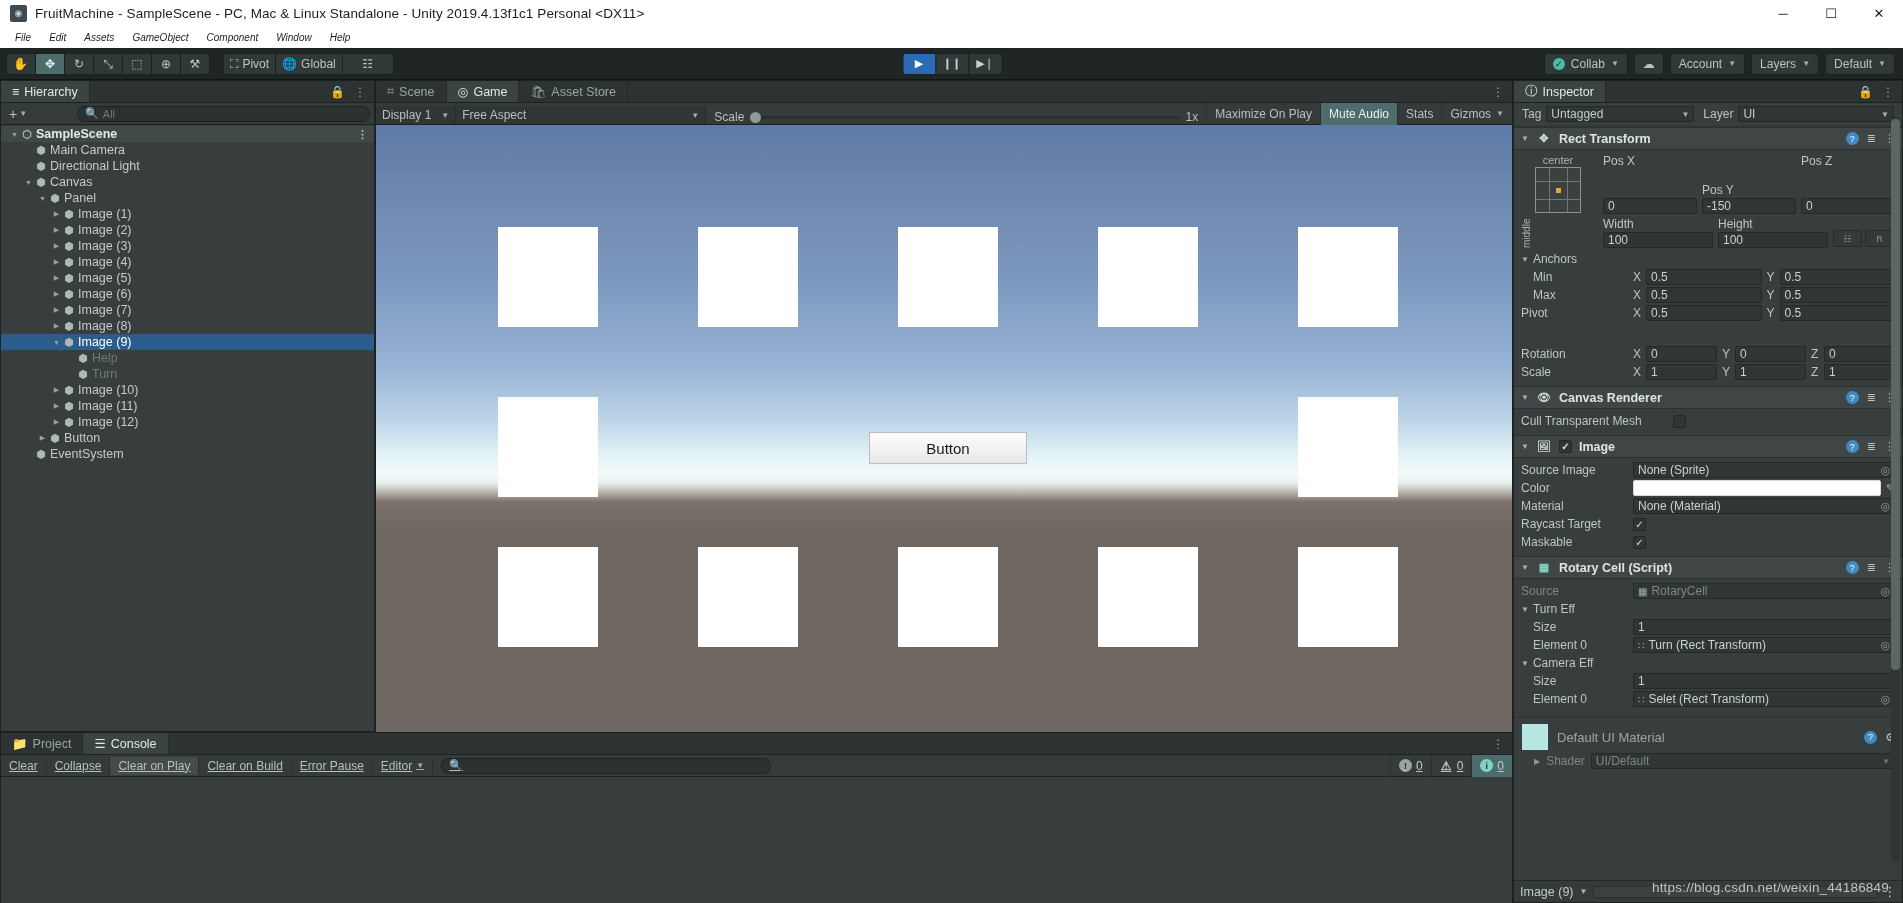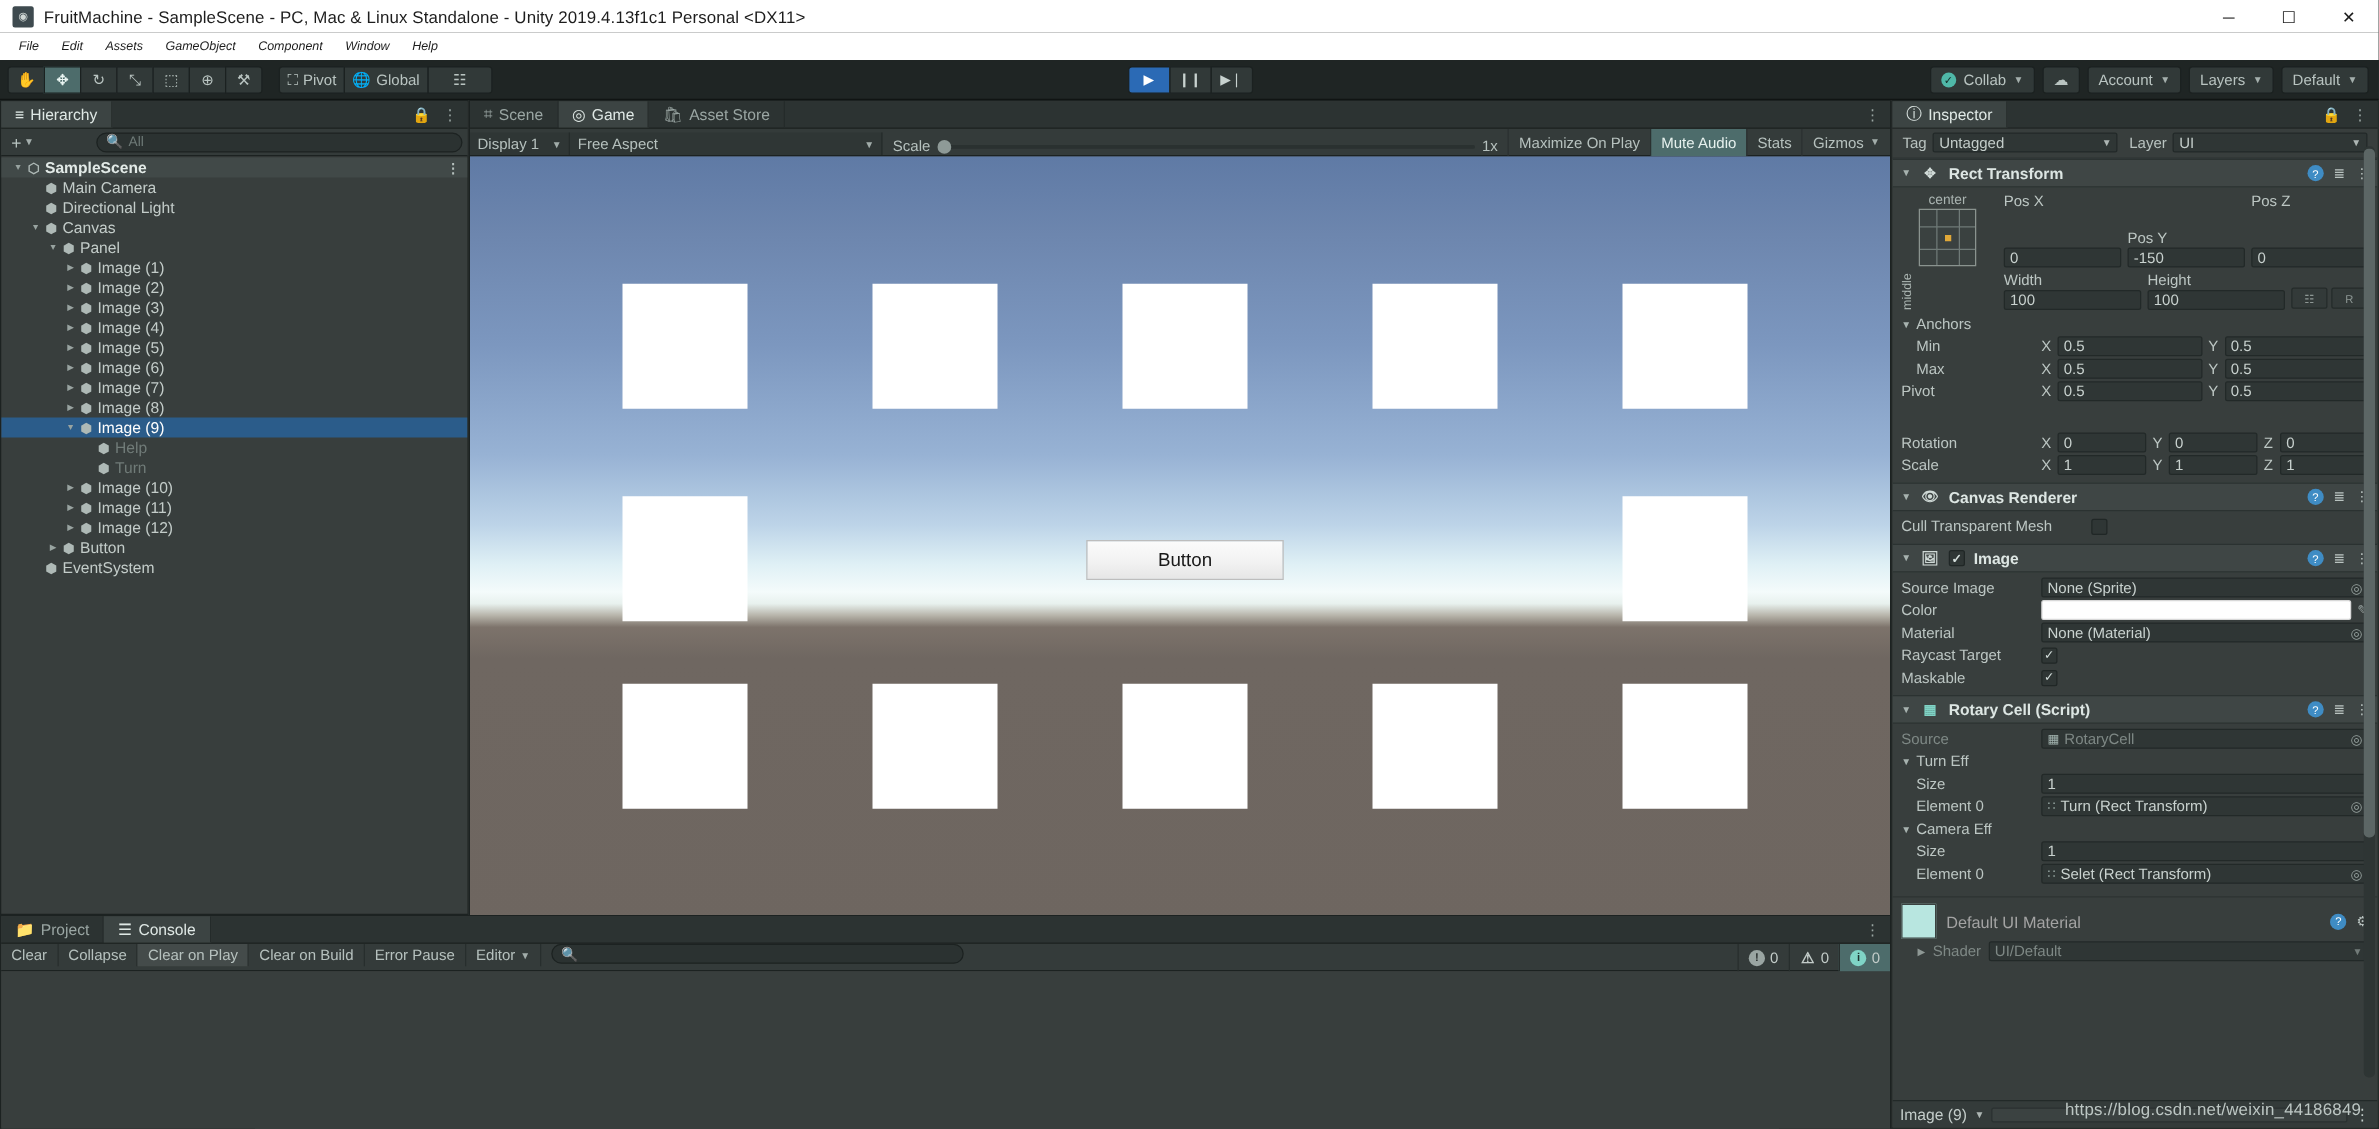--- a/index.html
+++ b/index.html
@@ -256,21 +256,21 @@
     position: absolute; left: 0; right: 0; bottom: 0; height: 22px;
     background: #343b3a; border-top: 1px solid #222928;
     display: flex; align-items: center; padding: 0 6px; gap: 6px; font-size: 12.5px; color: #c3ccc9;
   }
   .insp-footer .bar { flex: 1; height: 12px; background: #3b4241; border: 1px solid #2a3130; border-radius: 2px; }
 
   
   #console { left: 0; top: 732px; width: 1513px; height: 171px; }
   .con-bar {
     height: 22px; background: #343b3a; border-bottom: 1px solid #1c2221;
-    display: flex; font-size: 12px; color: #b6c1be;
+    display: flex; align-items: center; font-size: 12px; color: #b6c1be; text-decoration: underline;
   }
   .con-btn {
     height: 18px; padding: 0 8px; display: flex; align-items: center; gap: 4px;
     border-right: 1px solid #272e2d; white-space: nowrap;
   }
   .con-btn.toggled { background: #444b4a; }
   .con-search {
     height: 16px; width: 330px; background: #2b3231; border: 1px solid #1c2221; border-radius: 8px;
     display: flex; align-items: center; gap: 4px; padding: 0 7px; font-size: 11px; color: #6e7a77;
     margin-left: 8px;

